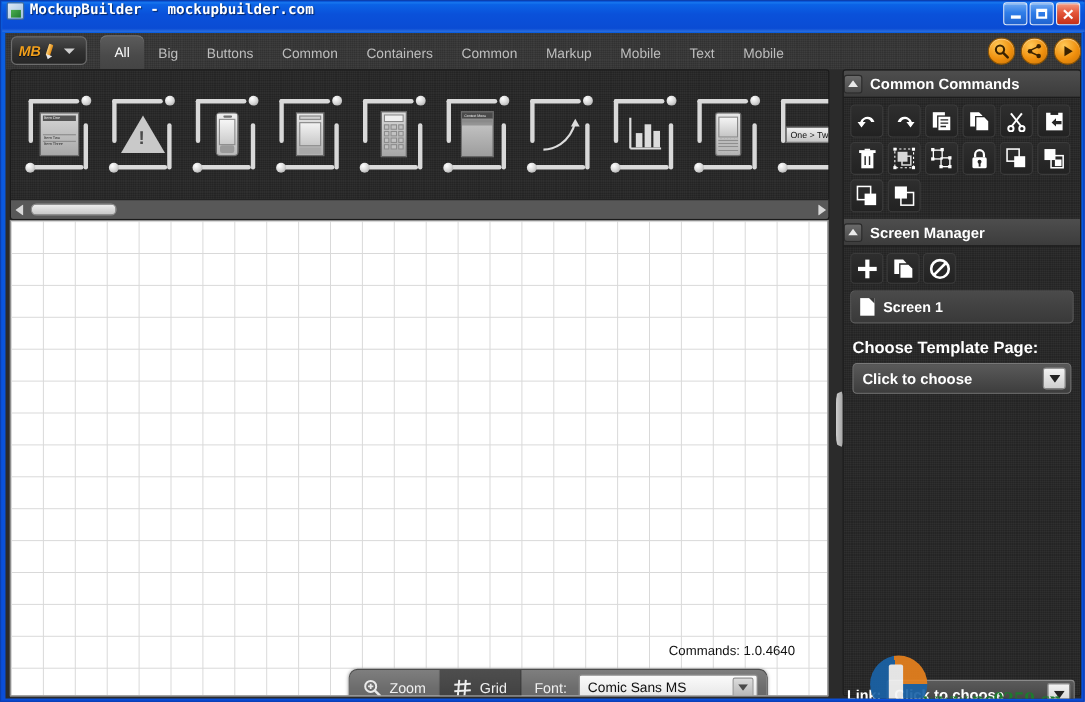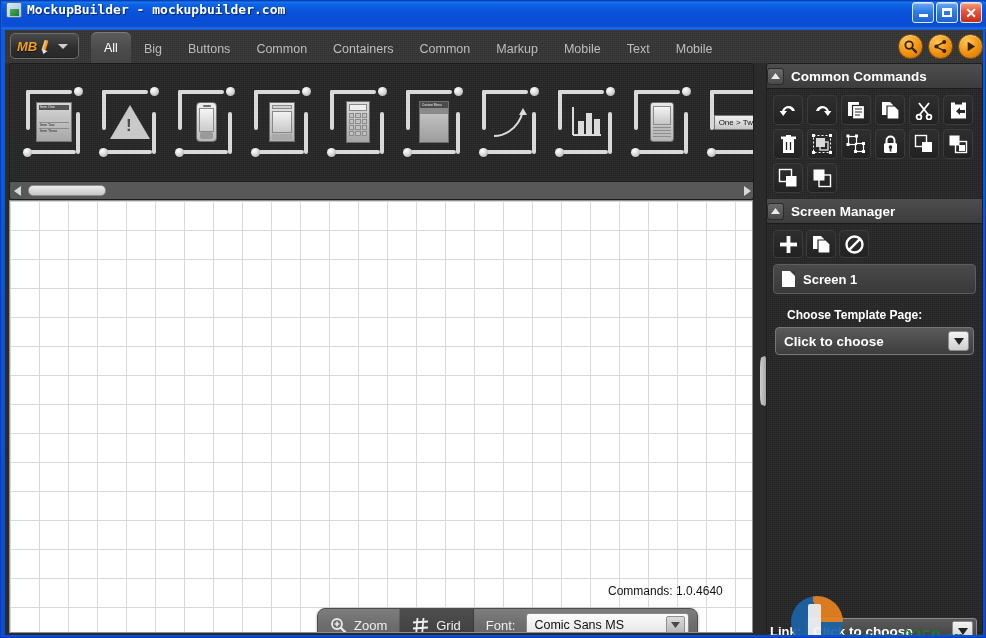--- a/index.html
+++ b/index.html
@@ -337,23 +337,22 @@
     color: #fff; font-size: 13px; font-weight: bold;
   }
   .doc-icon {
     width: 13px; height: 16px; background: #fff; position: relative;
   }
   .doc-icon::after {
     content:""; position:absolute; right:0; top:0;
     border-left: 5px solid transparent; border-top: 5px solid #3a3a3a;
   }
   #template-label {
-    color: #fff; font-size: 12px; font-weight: bold;
+    color: #fff; font-size: 15px; font-weight: bold;
     padding: 8px 0 5px 8px;
-    margin-left: 12px;
   }
   .panel-select {
     margin: 0 8px 10px 8px; height: 28px;
     display: flex; align-items: center;
     background: linear-gradient(180deg,#5a5a5a 0%,#3d3d3d 100%);
     border: 1px solid #787878; border-radius: 4px;
     color: #fff; font-size: 13.5px; font-weight: bold;
     padding-left: 8px; position: relative;
   }
   .panel-select .dd {

